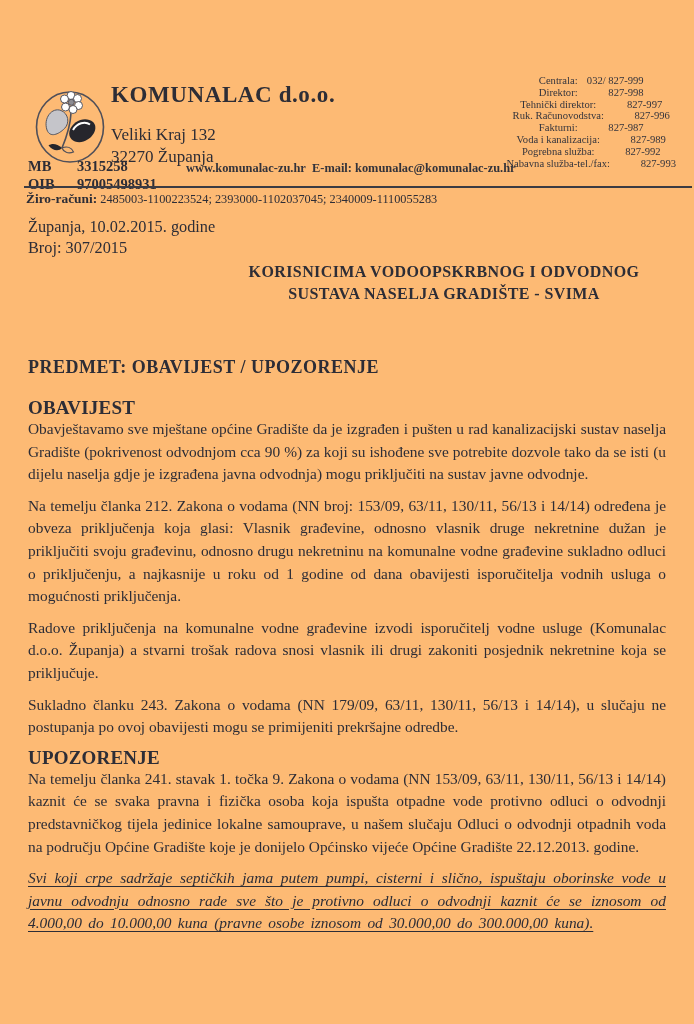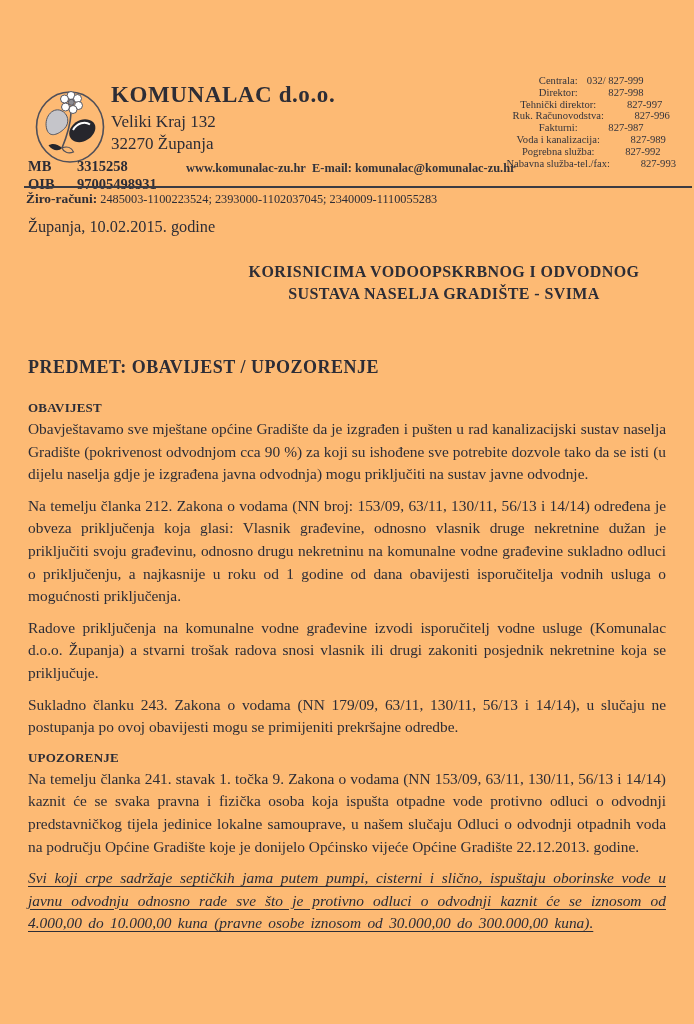--- a/index.html
+++ b/index.html
@@ -7,21 +7,21 @@
     position:relative; width:694px; height:1024px; margin:0 auto;
     background:#fdba74; color:#2d2d36; overflow:hidden;
     font-family:"Liberation Serif","DejaVu Serif",serif;
   }
 
   
   .logo { position:absolute; left:33px; top:86px; width:74px; height:80px; }
 
   .company { position:absolute; left:111px; top:82px; }
   .company-name { font-size:23px; font-weight:bold; letter-spacing:0.6px; }
-  .company-addr { font-size:17px; line-height:21.5px; margin-top:3px; }
+  .company-addr { font-size:17px; line-height:21.5px; margin-top:16px; }
 
   .contacts { position:absolute; top:75px; right:18px; font-size:10.6px; line-height:11.8px; color:#34343c; }
   .contact-row { display:flex; justify-content:center; }
   .contact-label { text-align:right; }
   .contact-number { width:66px; text-align:right; }
 
   .registry { position:absolute; left:28px; top:158px; font-size:14.5px; font-weight:bold; line-height:17.5px; }
   .registry .lbl { display:inline-block; width:49px; }
 
   .webline { position:absolute; left:186px; top:161px; font-size:12.4px; color:#33333b;font-weight:bold; }
@@ -36,21 +36,21 @@
 
   .recipient { position:absolute; left:194px; top:261px; width:500px; text-align:center;
                font-weight:bold; font-size:16px; line-height:21.5px; letter-spacing:0.4px; }
 
   .subject { position:absolute; left:28px; top:357px; font-weight:bold; font-size:18px; letter-spacing:0.5px; }
 
   
   .body { position:absolute; left:28px; top:398px; width:638px;
           font-size:15.4px; line-height:22.6px; text-align:justify; }
   .body p { margin:0 0 9px 0; }
-  .sec-heading { font-weight:bold; font-size:13px; line-height:19px; margin:0 0 1px 0; letter-spacing:0.2px; }
+  .sec-heading { font-weight:bold; font-size:19px; line-height:19px; margin:0 0 1px 0; letter-spacing:0.2px; }
   .sec-heading.second { margin-top:3px; }
   .penalty { font-style:italic; text-decoration:underline; text-underline-offset:3px; word-spacing:2.5px; margin-top:1px; }
 </style>
 </head>
 <body>
 
 <div class="page">
 
   <div class="logo">
     <svg width="74" height="80" viewBox="0 0 74 80">
@@ -129,20 +129,21 @@
 
   <div class="header-rule"></div>
 
   <div class="giro">
     <span class="giro-lbl">Žiro-računi:</span>
     <span>2485003-1100223524; 2393000-1102037045; 2340009-1110055283</span>
   </div>
 
   <div class="dateblock">
     <div>Županja, 10.02.2015. godine</div>
+    <div>Broj: 307/2015</div>
   </div>
 
   <div class="recipient">
     <div>KORISNICIMA VODOOPSKRBNOG I ODVODNOG</div>
     <div>SUSTAVA NASELJA GRADIŠTE - SVIMA</div>
   </div>
 
   <div class="subject">PREDMET: OBAVIJEST / UPOZORENJE</div>
 
   <div class="body">

